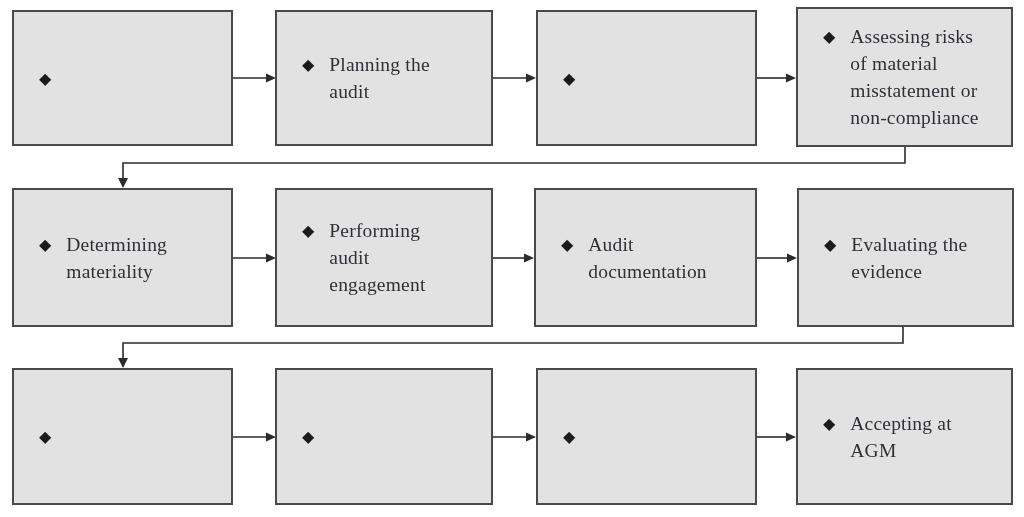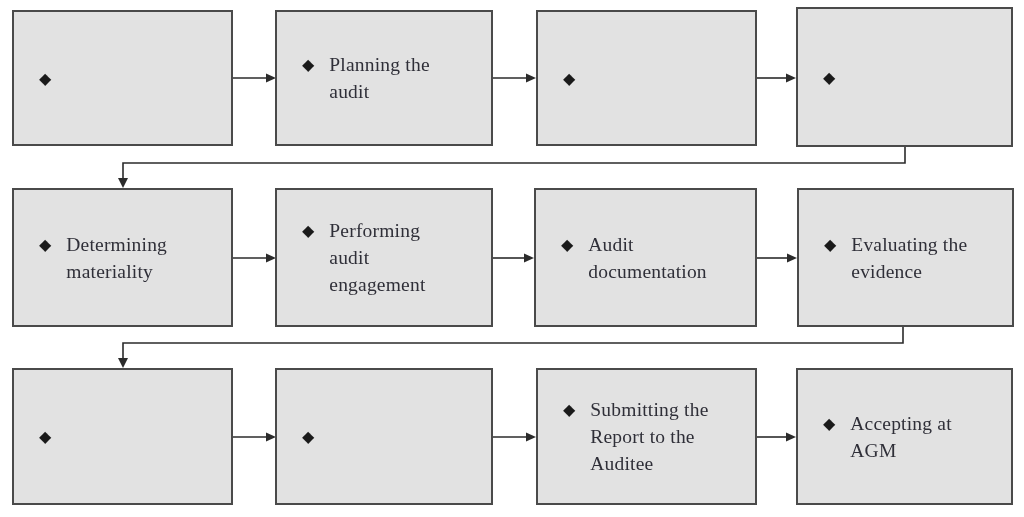--- a/index.html
+++ b/index.html
@@ -103,20 +103,24 @@
     </div>
   </div>
   <div class="flow-box" style="left:536px; top:10px; width:221px; height:136px;">
     <div class="box-inner">
       <span class="bullet">◆</span>
     </div>
   </div>
   <div class="flow-box" style="left:796px; top:7px; width:217px; height:140px;">
     <div class="box-inner">
       <span class="bullet">◆</span>
+      <span class="step-label">Assessing risks
+of material
+misstatement or
+non-compliance</span>
     </div>
   </div>
 
   <div class="flow-box" style="left:12px; top:188px; width:221px; height:139px;">
     <div class="box-inner">
       <span class="bullet">◆</span>
       <span class="step-label">Determining
 materiality</span>
     </div>
   </div>
@@ -149,23 +153,20 @@
     </div>
   </div>
   <div class="flow-box" style="left:275px; top:368px; width:218px; height:137px;">
     <div class="box-inner">
       <span class="bullet">◆</span>
     </div>
   </div>
   <div class="flow-box" style="left:536px; top:368px; width:221px; height:137px;">
     <div class="box-inner">
       <span class="bullet">◆</span>
-      <span class="step-label">Submitting the
-Report to the
-Auditee</span>
     </div>
   </div>
   <div class="flow-box" style="left:796px; top:368px; width:217px; height:137px;">
     <div class="box-inner">
       <span class="bullet">◆</span>
       <span class="step-label">Accepting at
 AGM</span>
     </div>
   </div>
 

